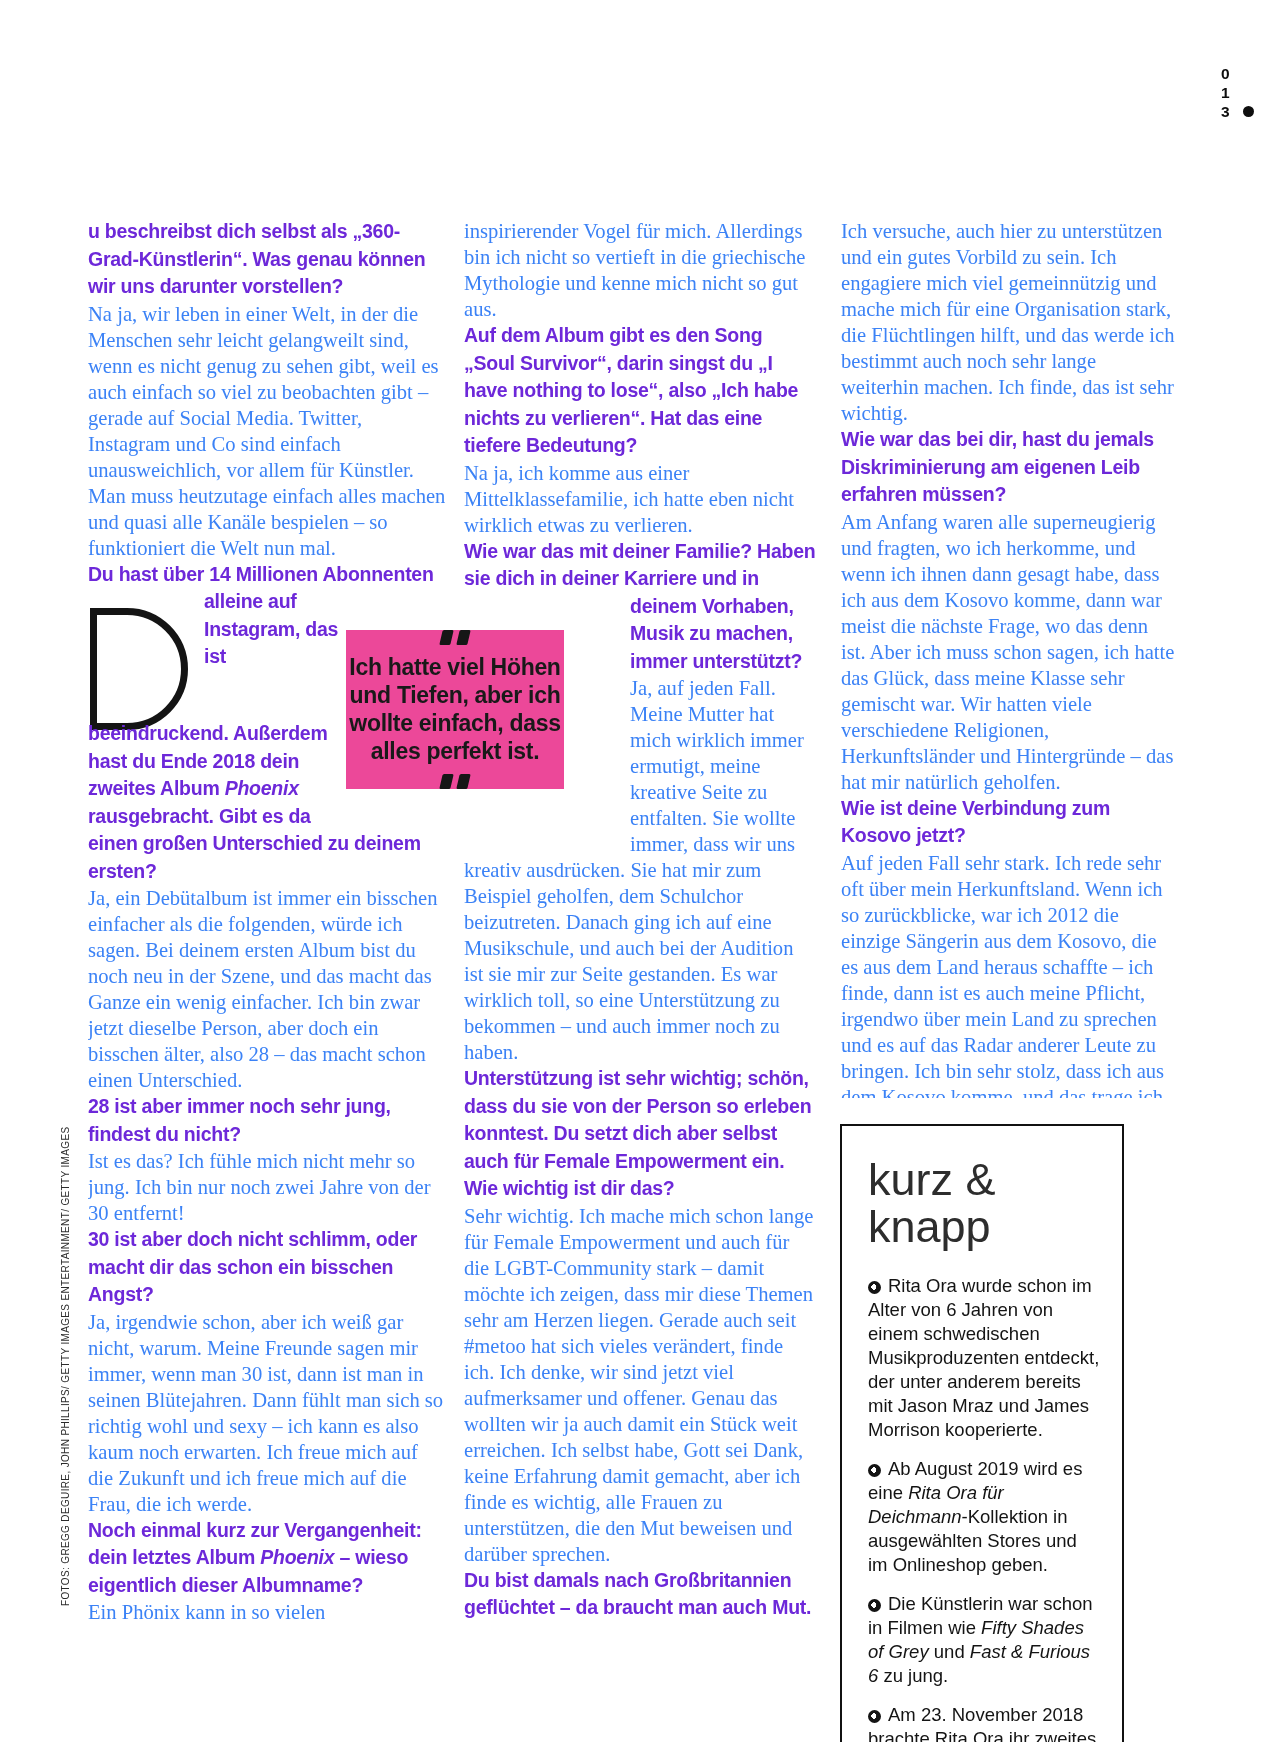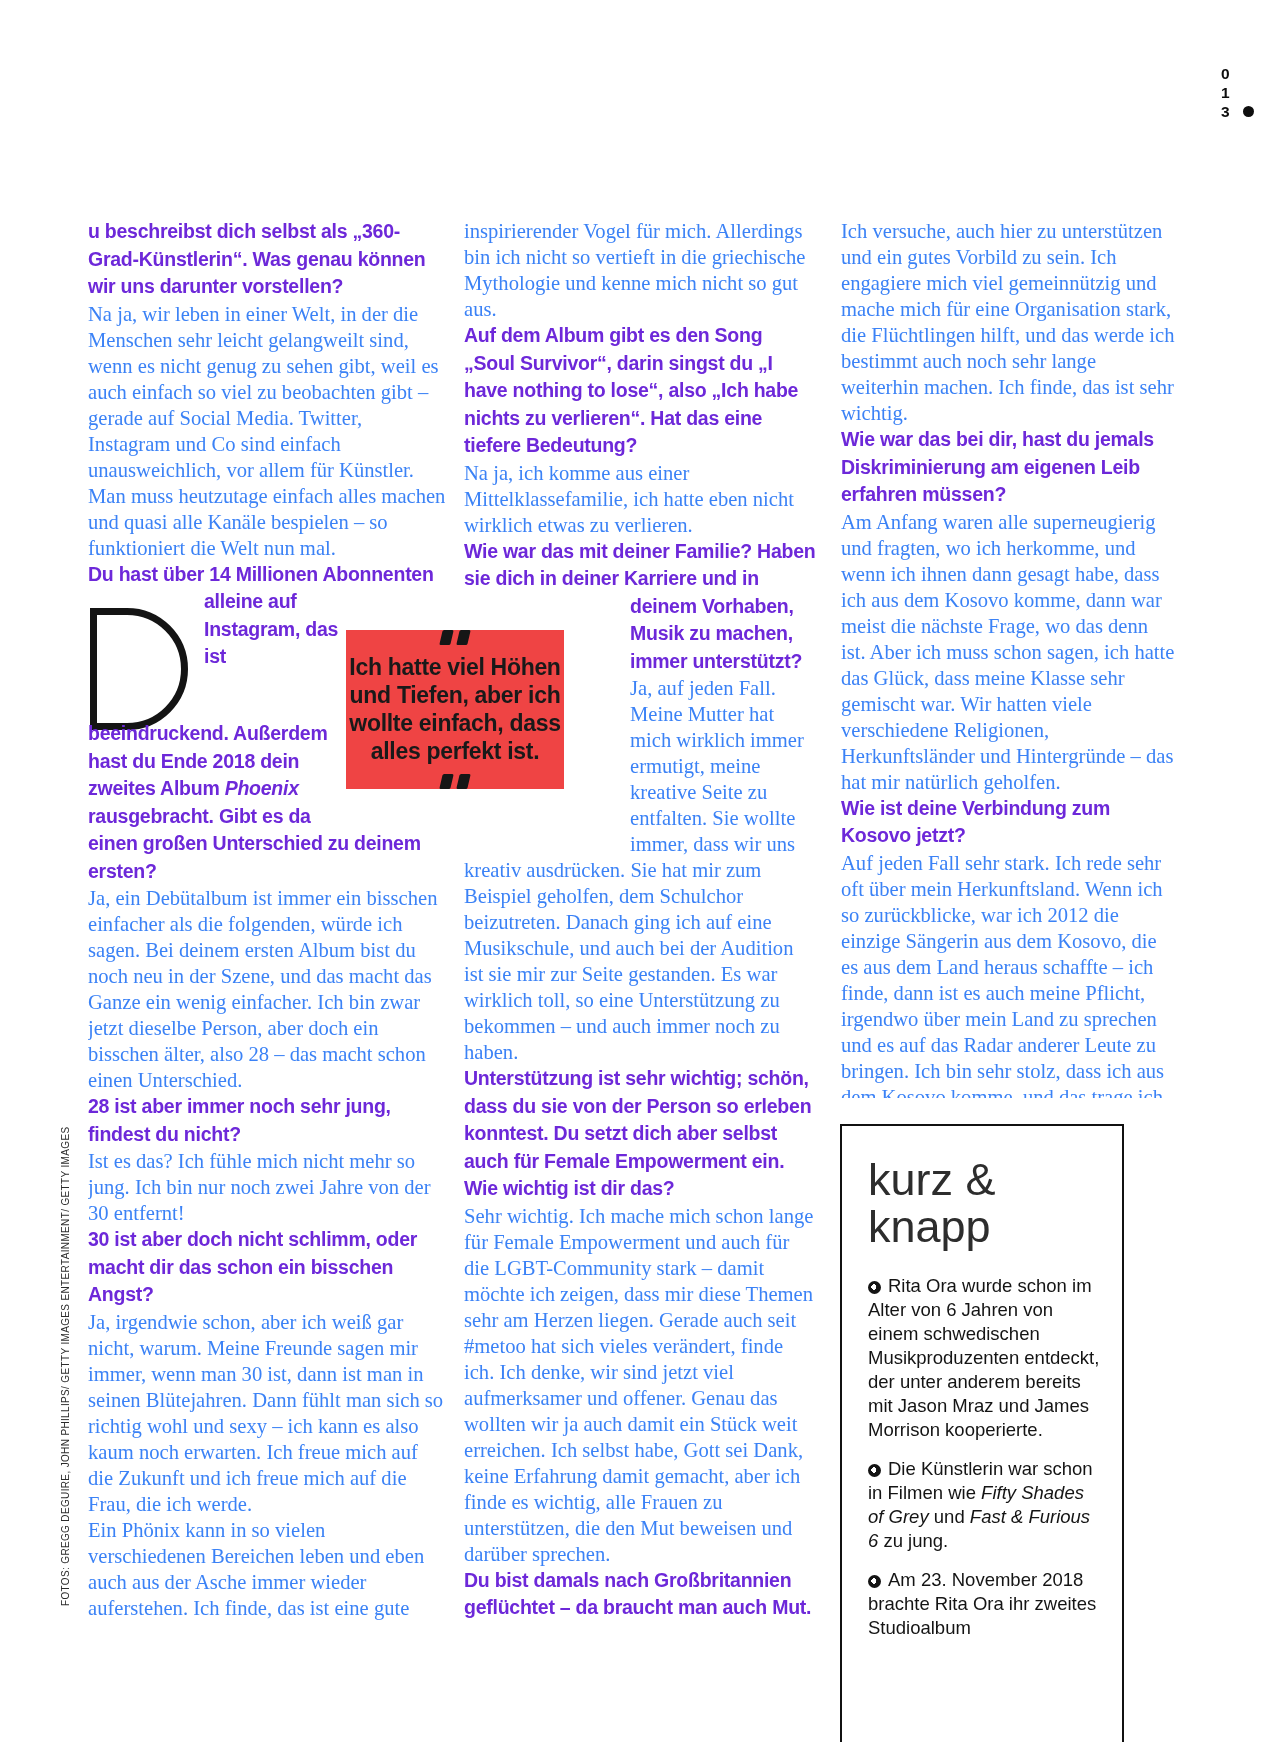--- a/index.html
+++ b/index.html
@@ -24,21 +24,21 @@
     margin:18px 16px -10px 2px;background:#fff;
   }
   
   .spr{float:right;width:0}
   .spr.cut{clear:right}
   .spl{float:left;width:0}
   .spl.cut{clear:left}
   
   #pullquote{
     position:absolute;left:346px;top:630px;width:218px;
-    text-align:center;background:#ef4444;z-index:5;
+    text-align:center;background:#ec4899;z-index:5;
   }
   .qmark{display:flex;gap:6px;justify-content:center}
   .qmark i{display:block;width:11px;height:15px;background:#161616;transform:skewX(-13deg);border-radius:1.5px}
   .pq-text{font:700 23px/28px "Liberation Sans",sans-serif;letter-spacing:-0.3px;color:#191919;margin:8px 0 9px}
   
   #infobox{
     position:absolute;left:840px;top:1124px;width:284px;height:660px;
     box-sizing:border-box;border:2px solid #111;background:#fff;
     padding:30px 22px 0 26px;
   }
@@ -80,20 +80,21 @@
     <span class="dropcap" aria-label="D"></span>
     <span><span>u beschreibst dich selbst als „360-Grad-Künstlerin“. Was genau können wir uns darunter vorstellen?</span></span>
   </p>
   <p class="a"><span>Na ja, wir leben in einer Welt, in der die Menschen sehr leicht gelangweilt sind, wenn es nicht genug zu sehen gibt, weil es auch einfach so viel zu beobachten gibt – gerade auf Social Media. Twitter, Instagram und Co sind einfach unausweichlich, vor allem für Künstler. Man muss heutzutage einfach alles machen und quasi alle Kanäle bespielen – so funktioniert die Welt nun mal.</span></p>
   <p class="q"><span>Du hast über 14 Millionen Abonnenten alleine auf Instagram, das ist beeindruckend. Außerdem hast du Ende 2018 dein zweites Album </span><em>Phoenix</em><span> rausgebracht. Gibt es da einen großen Unterschied zu deinem ersten?</span></p>
   <p class="a"><span>Ja, ein Debütalbum ist immer ein bisschen einfacher als die folgenden, würde ich sagen. Bei deinem ersten Album bist du noch neu in der Szene, und das macht das Ganze ein wenig einfacher. Ich bin zwar jetzt dieselbe Person, aber doch ein bisschen älter, also 28 – das macht schon einen Unterschied.</span></p>
   <p class="q"><span>28 ist aber immer noch sehr jung, findest du nicht?</span></p>
   <p class="a"><span>Ist es das? Ich fühle mich nicht mehr so jung. Ich bin nur noch zwei Jahre von der 30 entfernt!</span></p>
   <p class="q"><span>30 ist aber doch nicht schlimm, oder macht dir das schon ein bisschen Angst?</span></p>
   <p class="a"><span>Ja, irgendwie schon, aber ich weiß gar nicht, warum. Meine Freunde sagen mir immer, wenn man 30 ist, dann ist man in seinen Blütejahren. Dann fühlt man sich so richtig wohl und sexy – ich kann es also kaum noch erwarten. Ich freue mich auf die Zukunft und ich freue mich auf die Frau, die ich werde.</span></p>
+  <p class="q"><span>Noch einmal kurz zur Vergangenheit: dein letztes Album </span><em>Phoenix</em><span> – wieso eigentlich dieser Albumname?</span></p>
   <p class="a"><span>Ein Phönix kann in so vielen verschiedenen Bereichen leben und eben auch aus der Asche immer wieder auferstehen. Ich finde, das ist eine gute Metapher für das Leben – außerdem ist er ein sehr</span></p>
 </div>
 
 <div class="col" id="col2">
   <span class="spl" style="height:382px"></span>
   <span class="spl cut" style="width:166px;height:238px"></span>
   <p class="a"><span>inspirierender Vogel für mich. Allerdings bin ich nicht so vertieft in die griechische Mythologie und kenne mich nicht so gut aus.</span></p>
   <p class="q"><span>Auf dem Album gibt es den Song „Soul Survivor“, darin singst du „I have nothing to lose“, also „Ich habe nichts zu verlieren“. Hat das eine tiefere Bedeutung?</span></p>
   <p class="a"><span>Na ja, ich komme aus einer Mittelklassefamilie, ich hatte eben nicht wirklich etwas zu verlieren.</span></p>
   <p class="q"><span>Wie war das mit deiner Familie? Haben sie dich in deiner Karriere und in deinem Vorhaben, Musik zu machen, immer unterstützt?</span></p>
@@ -122,15 +123,16 @@
       <i></i>
     </div>
 </aside>
 
 <aside id="infobox">
   <div class="box-title-wrap">
     <h2 class="box-title">kurz &amp;</h2>
     <h2 class="box-title">knapp</h2>
   </div>
   <p class="box-item"><span class="bullet"></span><span><span>Rita Ora wurde schon im Alter von 6 Jahren von einem schwedischen Musikproduzenten entdeckt, der unter anderem bereits mit Jason Mraz und James Morrison kooperierte.</span></span></p>
+  <p class="box-item"><span class="bullet"></span><span><span>Ab August 2019 wird es eine </span><em>Rita Ora für Deichmann</em><span>-Kollektion in ausgewählten Stores und im Onlineshop geben.</span></span></p>
   <p class="box-item"><span class="bullet"></span><span><span>Die Künstlerin war schon in Filmen wie </span><em>Fifty Shades of Grey</em><span> und </span><em>Fast &amp; Furious 6</em><span> zu jung.</span></span></p>
   <p class="box-item"><span class="bullet"></span><span><span>Am 23. November 2018 brachte Rita Ora ihr zweites Studioalbum </span></span></p>
 </aside>
 
 </body></html>

